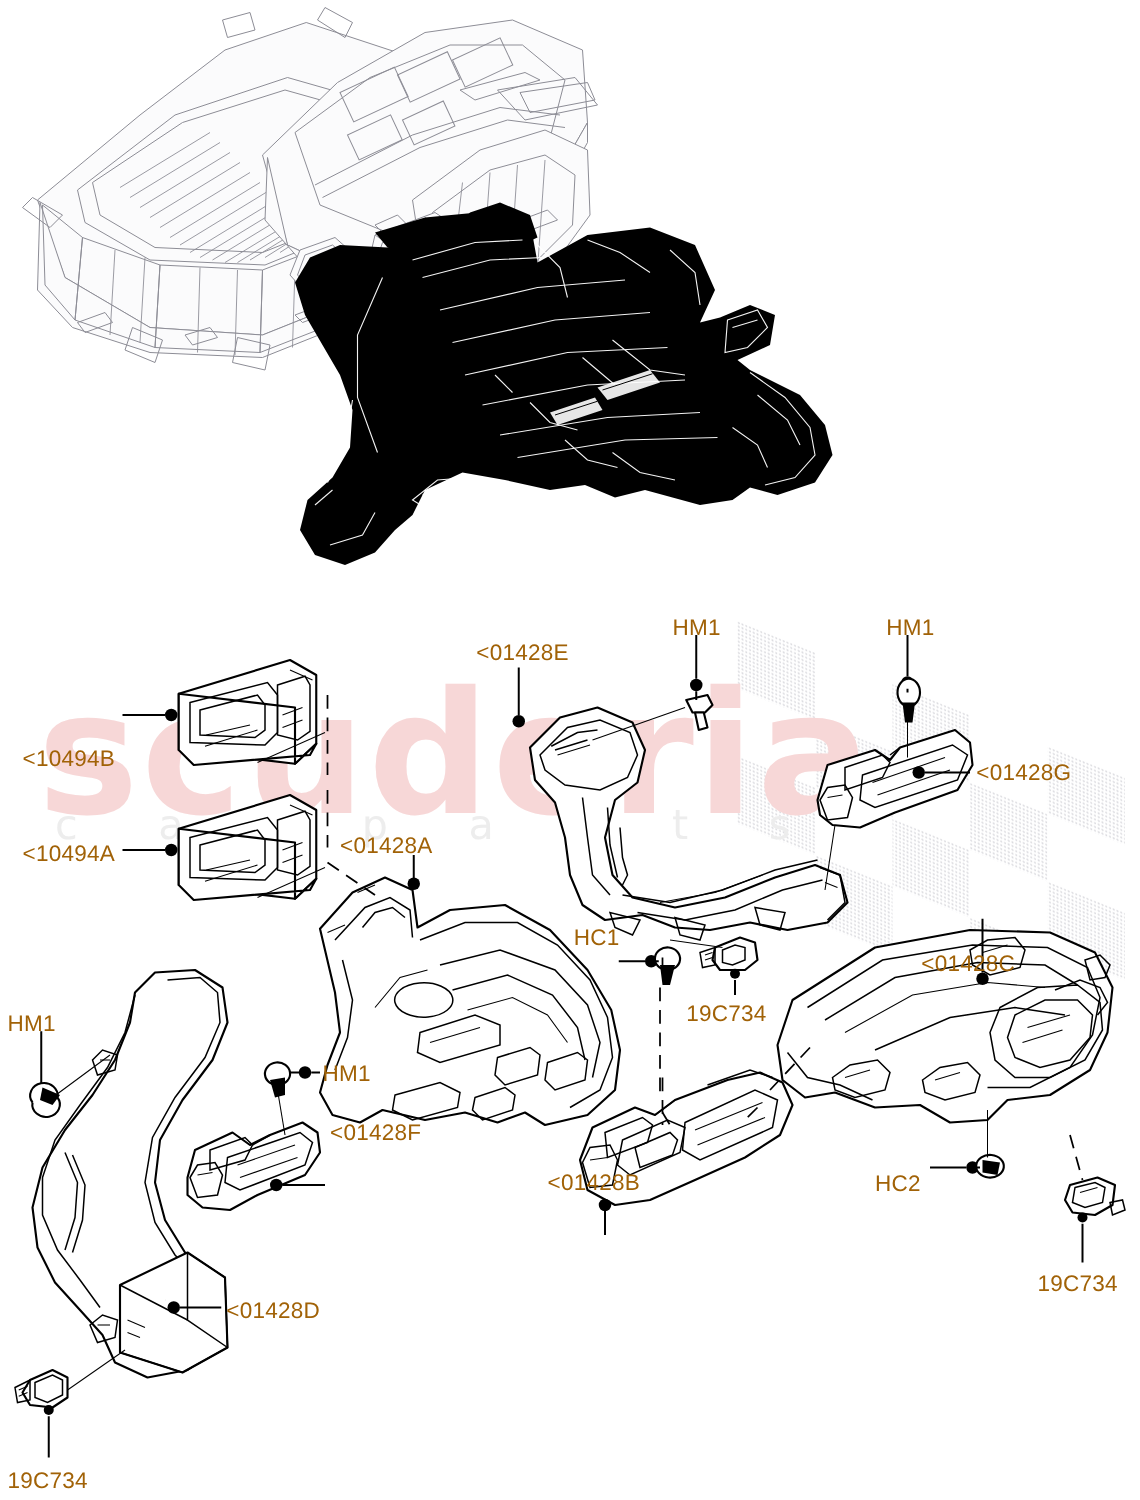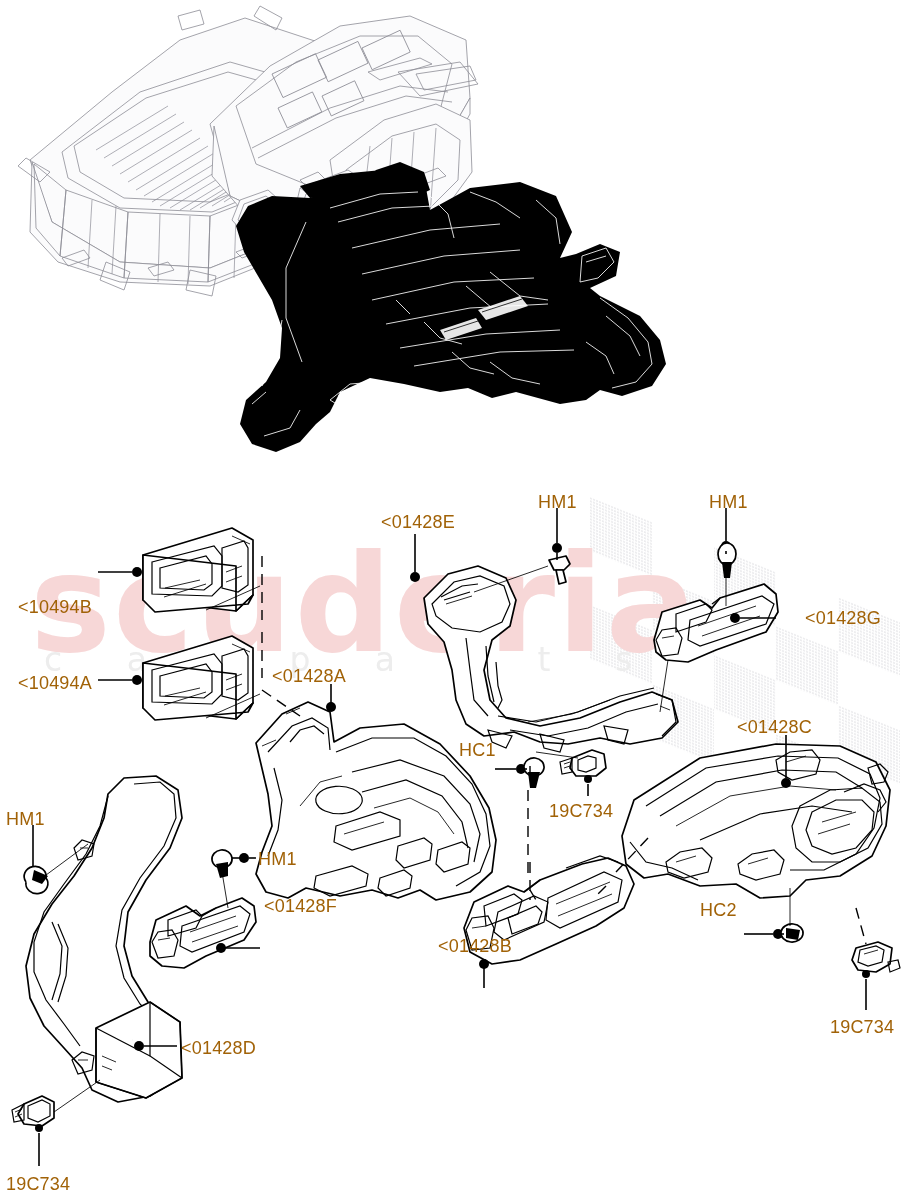--- a/index.html
+++ b/index.html
@@ -551,27 +551,27 @@
 
   </svg>
 
   <div class="layer">
     <div class="lbl" style="left:18px;top:597px">&lt;10494B</div>
     <div class="lbl" style="left:18px;top:673px">&lt;10494A</div>
     <div class="lbl" style="left:272px;top:666px">&lt;01428A</div>
     <div class="lbl" style="left:381px;top:512px">&lt;01428E</div>
     <div class="lbl" style="left:538px;top:492px">HM1</div>
     <div class="lbl" style="left:709px;top:492px">HM1</div>
-    <div class="lbl" style="left:805px;top:608px">&lt;01428G</div>
-    <div class="lbl" style="left:737px;top:717px">&lt;01428C</div>
+    <div class="lbl" style="left:781px;top:608px">&lt;01428G</div>
+    <div class="lbl" style="left:737px;top:761px">&lt;01428C</div>
     <div class="lbl" style="left:459px;top:740px">HC1</div>
     <div class="lbl" style="left:549px;top:801px">19C734</div>
     <div class="lbl" style="left:6px;top:809px">HM1</div>
     <div class="lbl" style="left:258px;top:849px">HM1</div>
     <div class="lbl" style="left:264px;top:896px">&lt;01428F</div>
     <div class="lbl" style="left:438px;top:936px">&lt;01428B</div>
-    <div class="lbl" style="left:700px;top:900px">HC2</div>
+    <div class="lbl" style="left:700px;top:937px">HC2</div>
     <div class="lbl" style="left:830px;top:1017px">19C734</div>
     <div class="lbl" style="left:181px;top:1038px">&lt;01428D</div>
     <div class="lbl" style="left:6px;top:1174px">19C734</div>
   </div>
 
 </div>
 
 </body></html>

